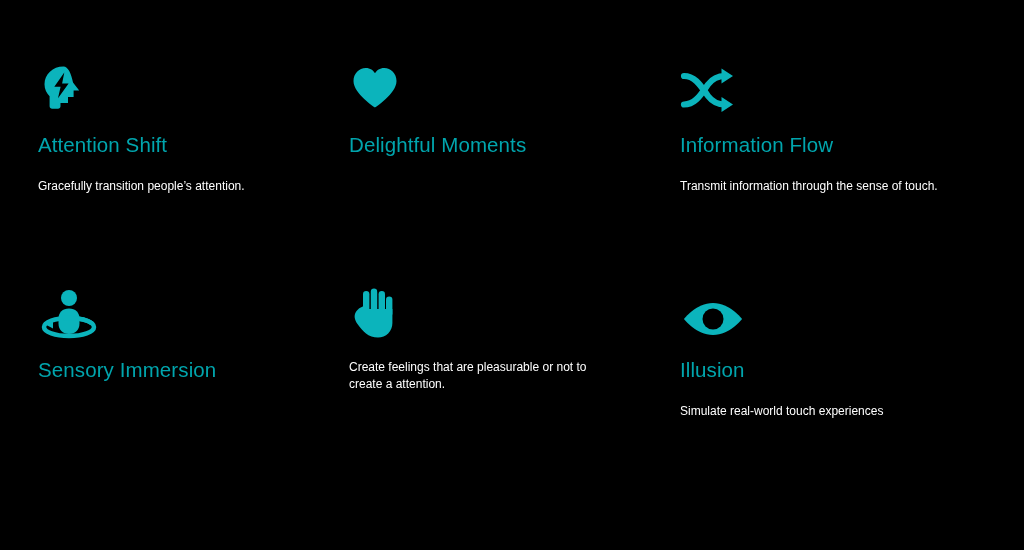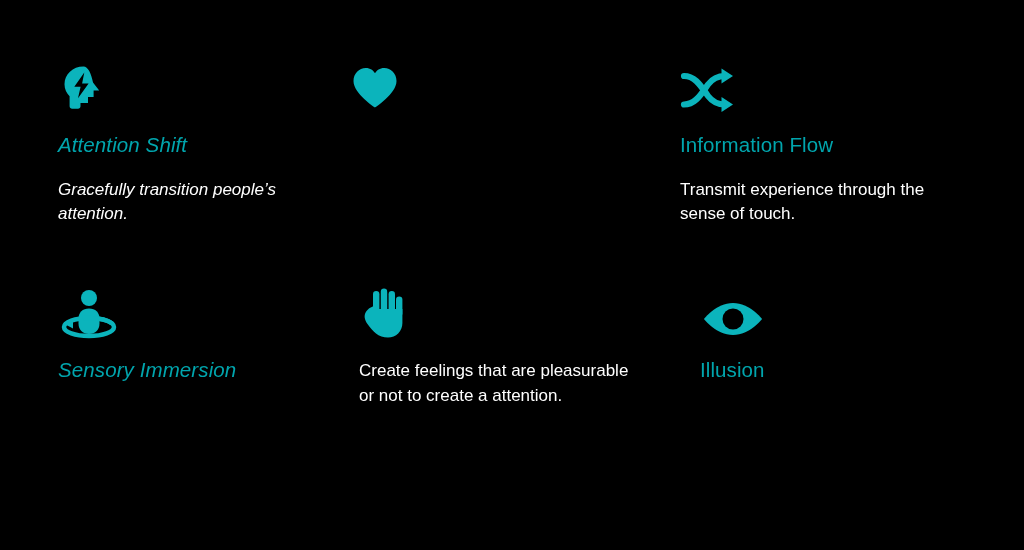--- a/index.html
+++ b/index.html
@@ -23,28 +23,28 @@
     box-sizing: border-box;
     padding: 58px 0 0 0;
   }
 
   .row {
     display: flex;
     flex-direction: row;
     align-items: flex-start;
   }
   .row-1 { height: 225px; }
-  .row-2 { height: 225px; gap: 10px; }
+  .row-2 { height: 225px; }
 
   .cell {
     width: 325px;
     box-sizing: border-box;
     padding: 0;
   }
-  .cell.col-1 { padding-left: 58px; width: 325px; font-style: italic; }
+  .cell.col-1 { padding-left: 38px; width: 325px; }
   .cell.col-2 { padding-left: 24px; width: 328px; }
   .cell.col-3 { padding-left: 27px; width: 330px; }
 
   .icon-wrap {
     height: 56px;
     display: flex;
     align-items: flex-end;
     margin-bottom: 20px;
   }
   .icon-wrap svg { display: block; }
@@ -54,21 +54,21 @@
     font-size: 20.5px;
     font-weight: 400;
     line-height: 1.05;
     margin: 0 0 22px 0;
     letter-spacing: 0.1px;
     white-space: nowrap;
   }
 
   .card-desc {
     color: #FFFFFF;
-    font-size: 17px;
+    font-size: 12px;
     font-weight: 400;
     line-height: 1.45;
     margin: 0;
     max-width: 272px;
   }
   .cell.col-3 .card-desc { max-width: 268px; }
 </style>
 </head>
 <body>
 
@@ -92,35 +92,36 @@
     </div>
 
     <div class="cell col-2">
       <div class="icon-wrap">
         <svg width="52" height="52" viewBox="0 0 52 52" aria-hidden="true">
           <path d="M26 45.5 C26 45.5 4.5 31.8 4.5 19.0 C4.5 11.6 10.0 6.0 16.8 6.0
                    C21.3 6.0 24.3 8.4 26 11.2 C27.7 8.4 30.7 6.0 35.2 6.0
                    C42.0 6.0 47.5 11.6 47.5 19.0 C47.5 31.8 26 45.5 26 45.5 Z" fill="#0BB4BC"></path>
         </svg>
       </div>
+      <div class="card-title">Delightful Moments</div>
     </div>
 
     <div class="cell col-3">
       <div class="icon-wrap">
         <svg width="56" height="48" viewBox="0 0 56 48" aria-hidden="true">
           <g fill="none" stroke="#0BB4BC" stroke-width="6.2" stroke-linecap="round">
             <path d="M4 10 C16 10 22 22 28 30 C32.5 36 37 38.5 45 38.5"></path>
             <path d="M4 38.5 C16 38.5 22 26.5 28 18.5 C32.5 12.5 37 10 45 10"></path>
           </g>
           <path d="M41.5 2.5 L53 10 L41.5 17.5 Z" fill="#0BB4BC"></path>
           <path d="M41.5 31 L53 38.5 L41.5 46 Z" fill="#0BB4BC"></path>
         </svg>
       </div>
       <div class="card-title">Information Flow</div>
-      <div class="card-desc">Transmit experience through the sense of touch.</div>
+      <div class="card-desc">Transmit information through the sense of touch.</div>
     </div>
 
   </div>
 
   <div class="row row-2">
 
     <div class="cell col-1">
       <div class="icon-wrap">
         <svg width="62" height="50" viewBox="0 0 62 50" aria-hidden="true">
           <ellipse cx="31" cy="38" rx="25" ry="9" fill="none" stroke="#0BB4BC" stroke-width="4.5"></ellipse>
@@ -153,17 +154,18 @@
     </div>
 
     <div class="cell col-3">
       <div class="icon-wrap">
         <svg width="66" height="40" viewBox="0 0 66 40" aria-hidden="true">
           <path d="M33 4 C50 4 62 20 62 20 C62 20 50 36 33 36 C16 36 4 20 4 20 C4 20 16 4 33 4 Z" fill="#0BB4BC"></path>
           <circle cx="33" cy="20" r="10.5" fill="#000000"></circle>
         </svg>
       </div>
       <div class="card-title">Illusion</div>
+      <div class="card-desc">Simulate real-world touch experiences</div>
     </div>
 
   </div>
 
 </div>
 
 </body></html>

